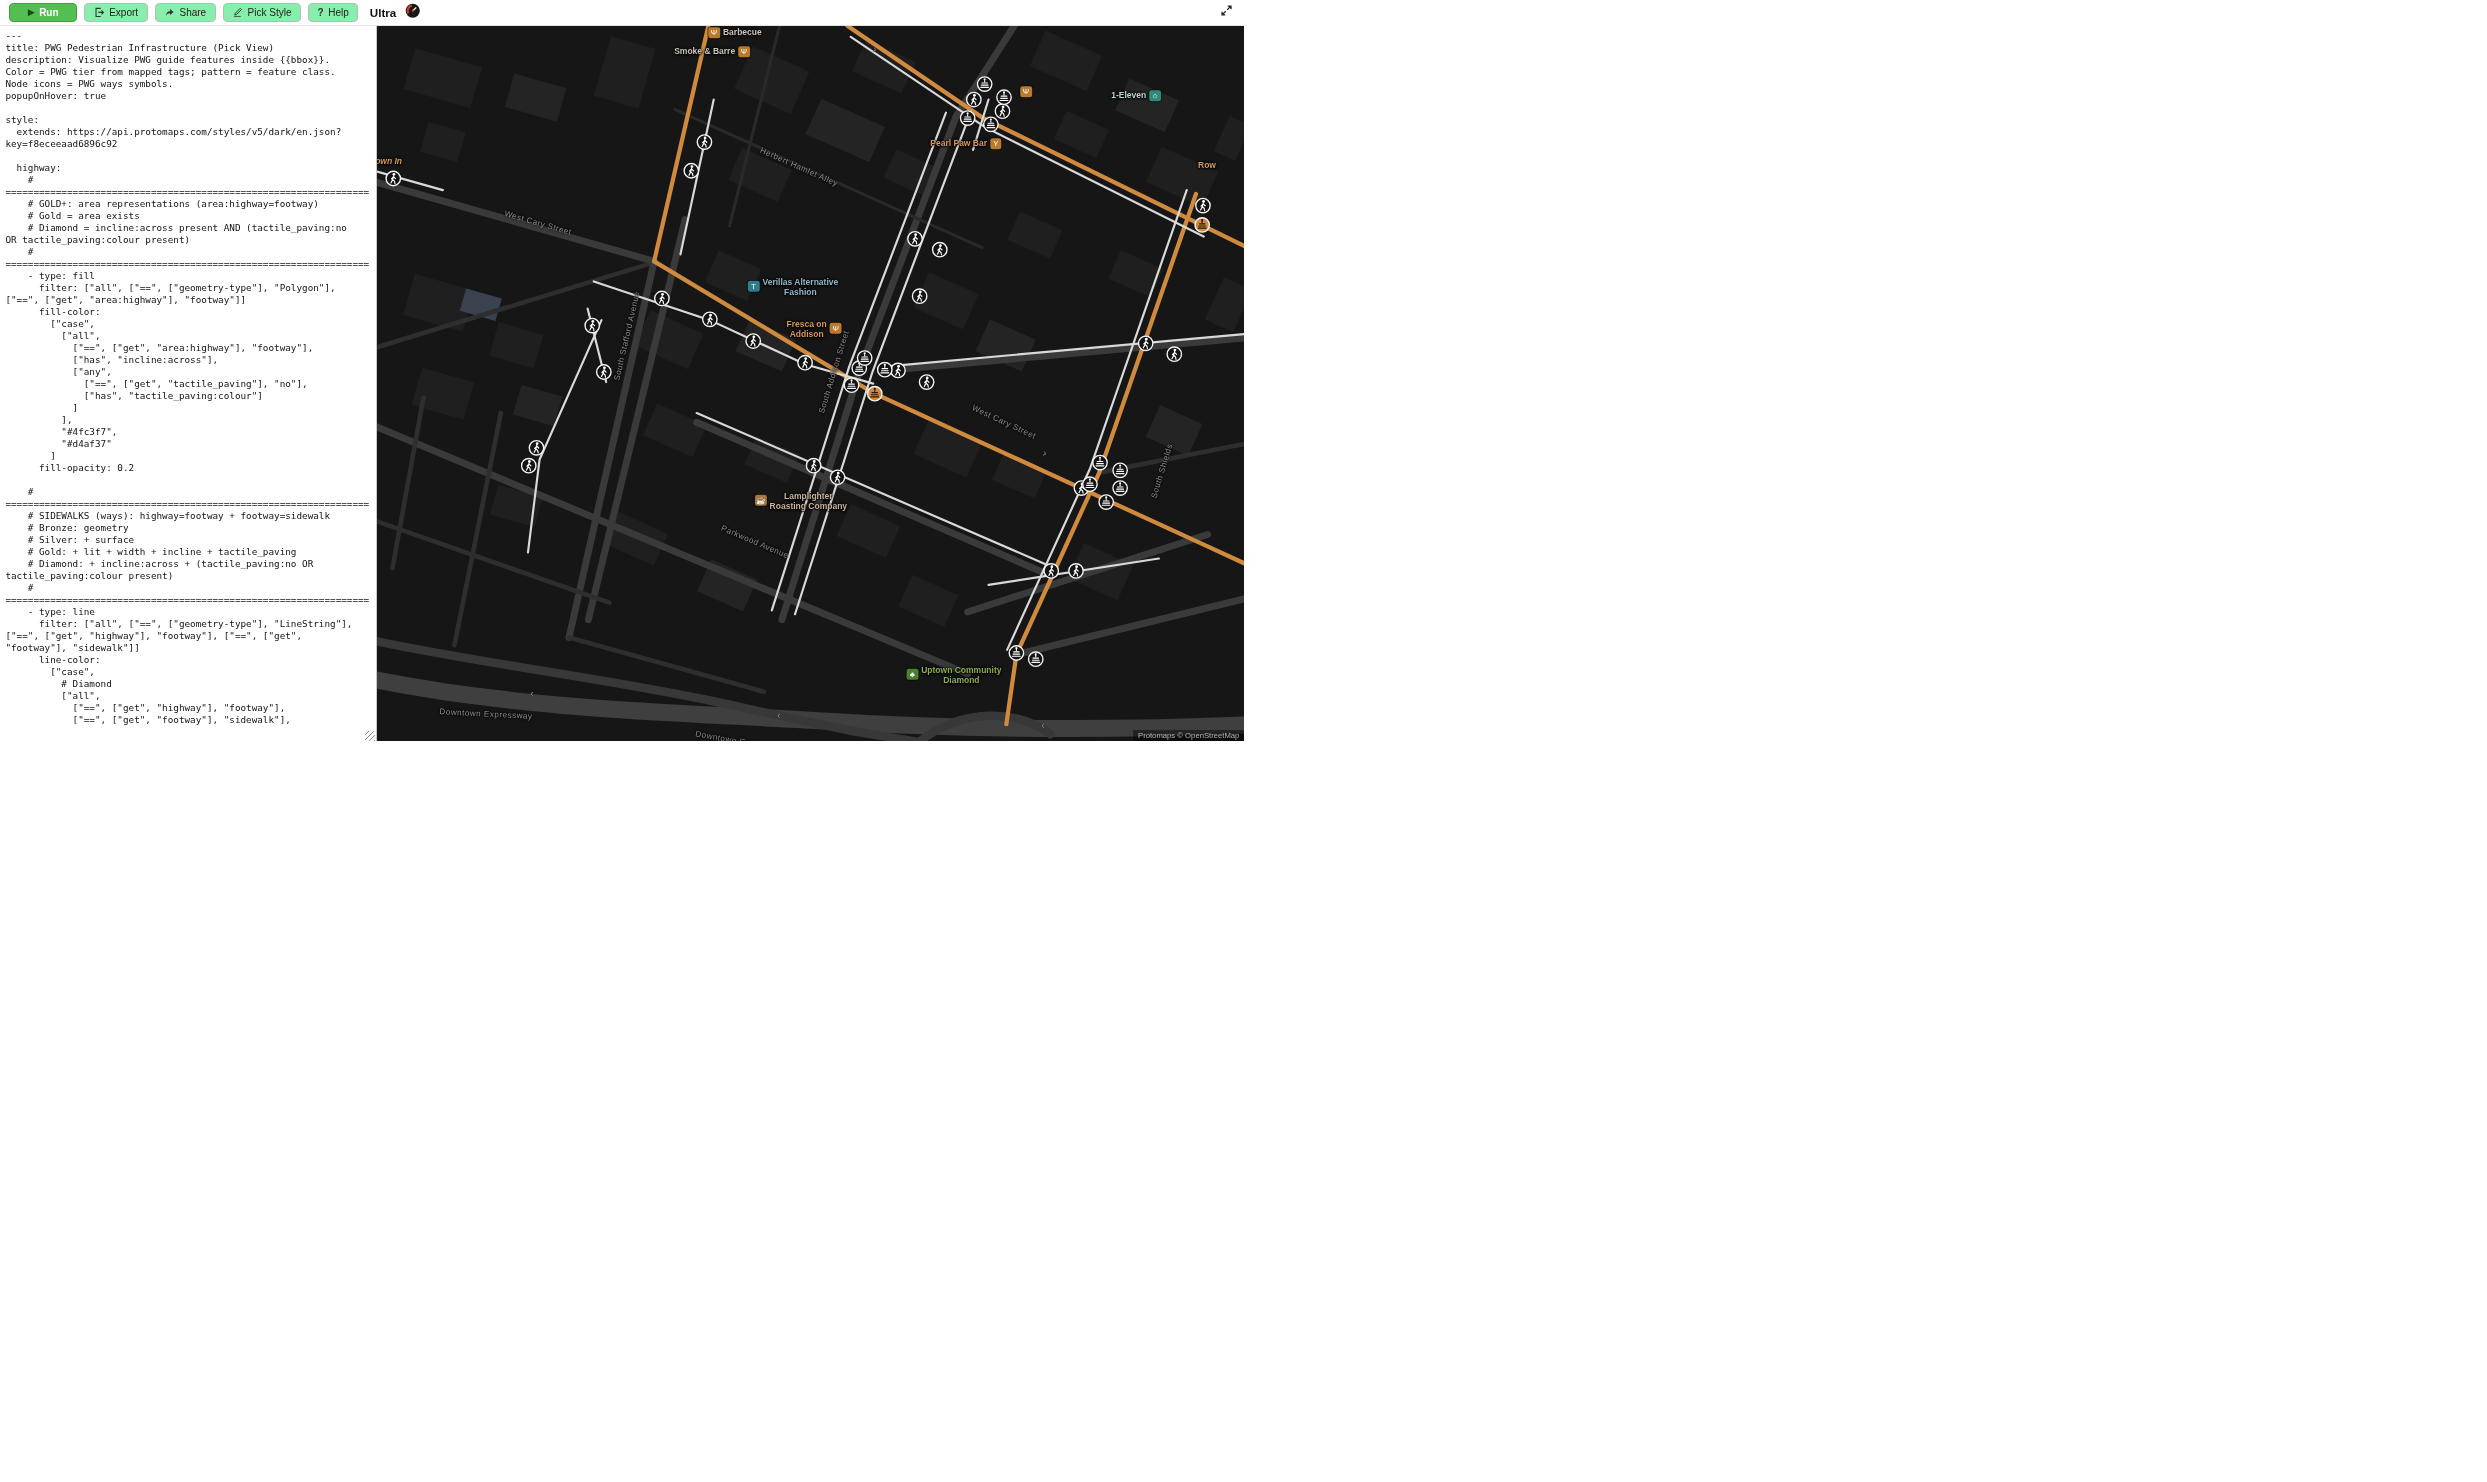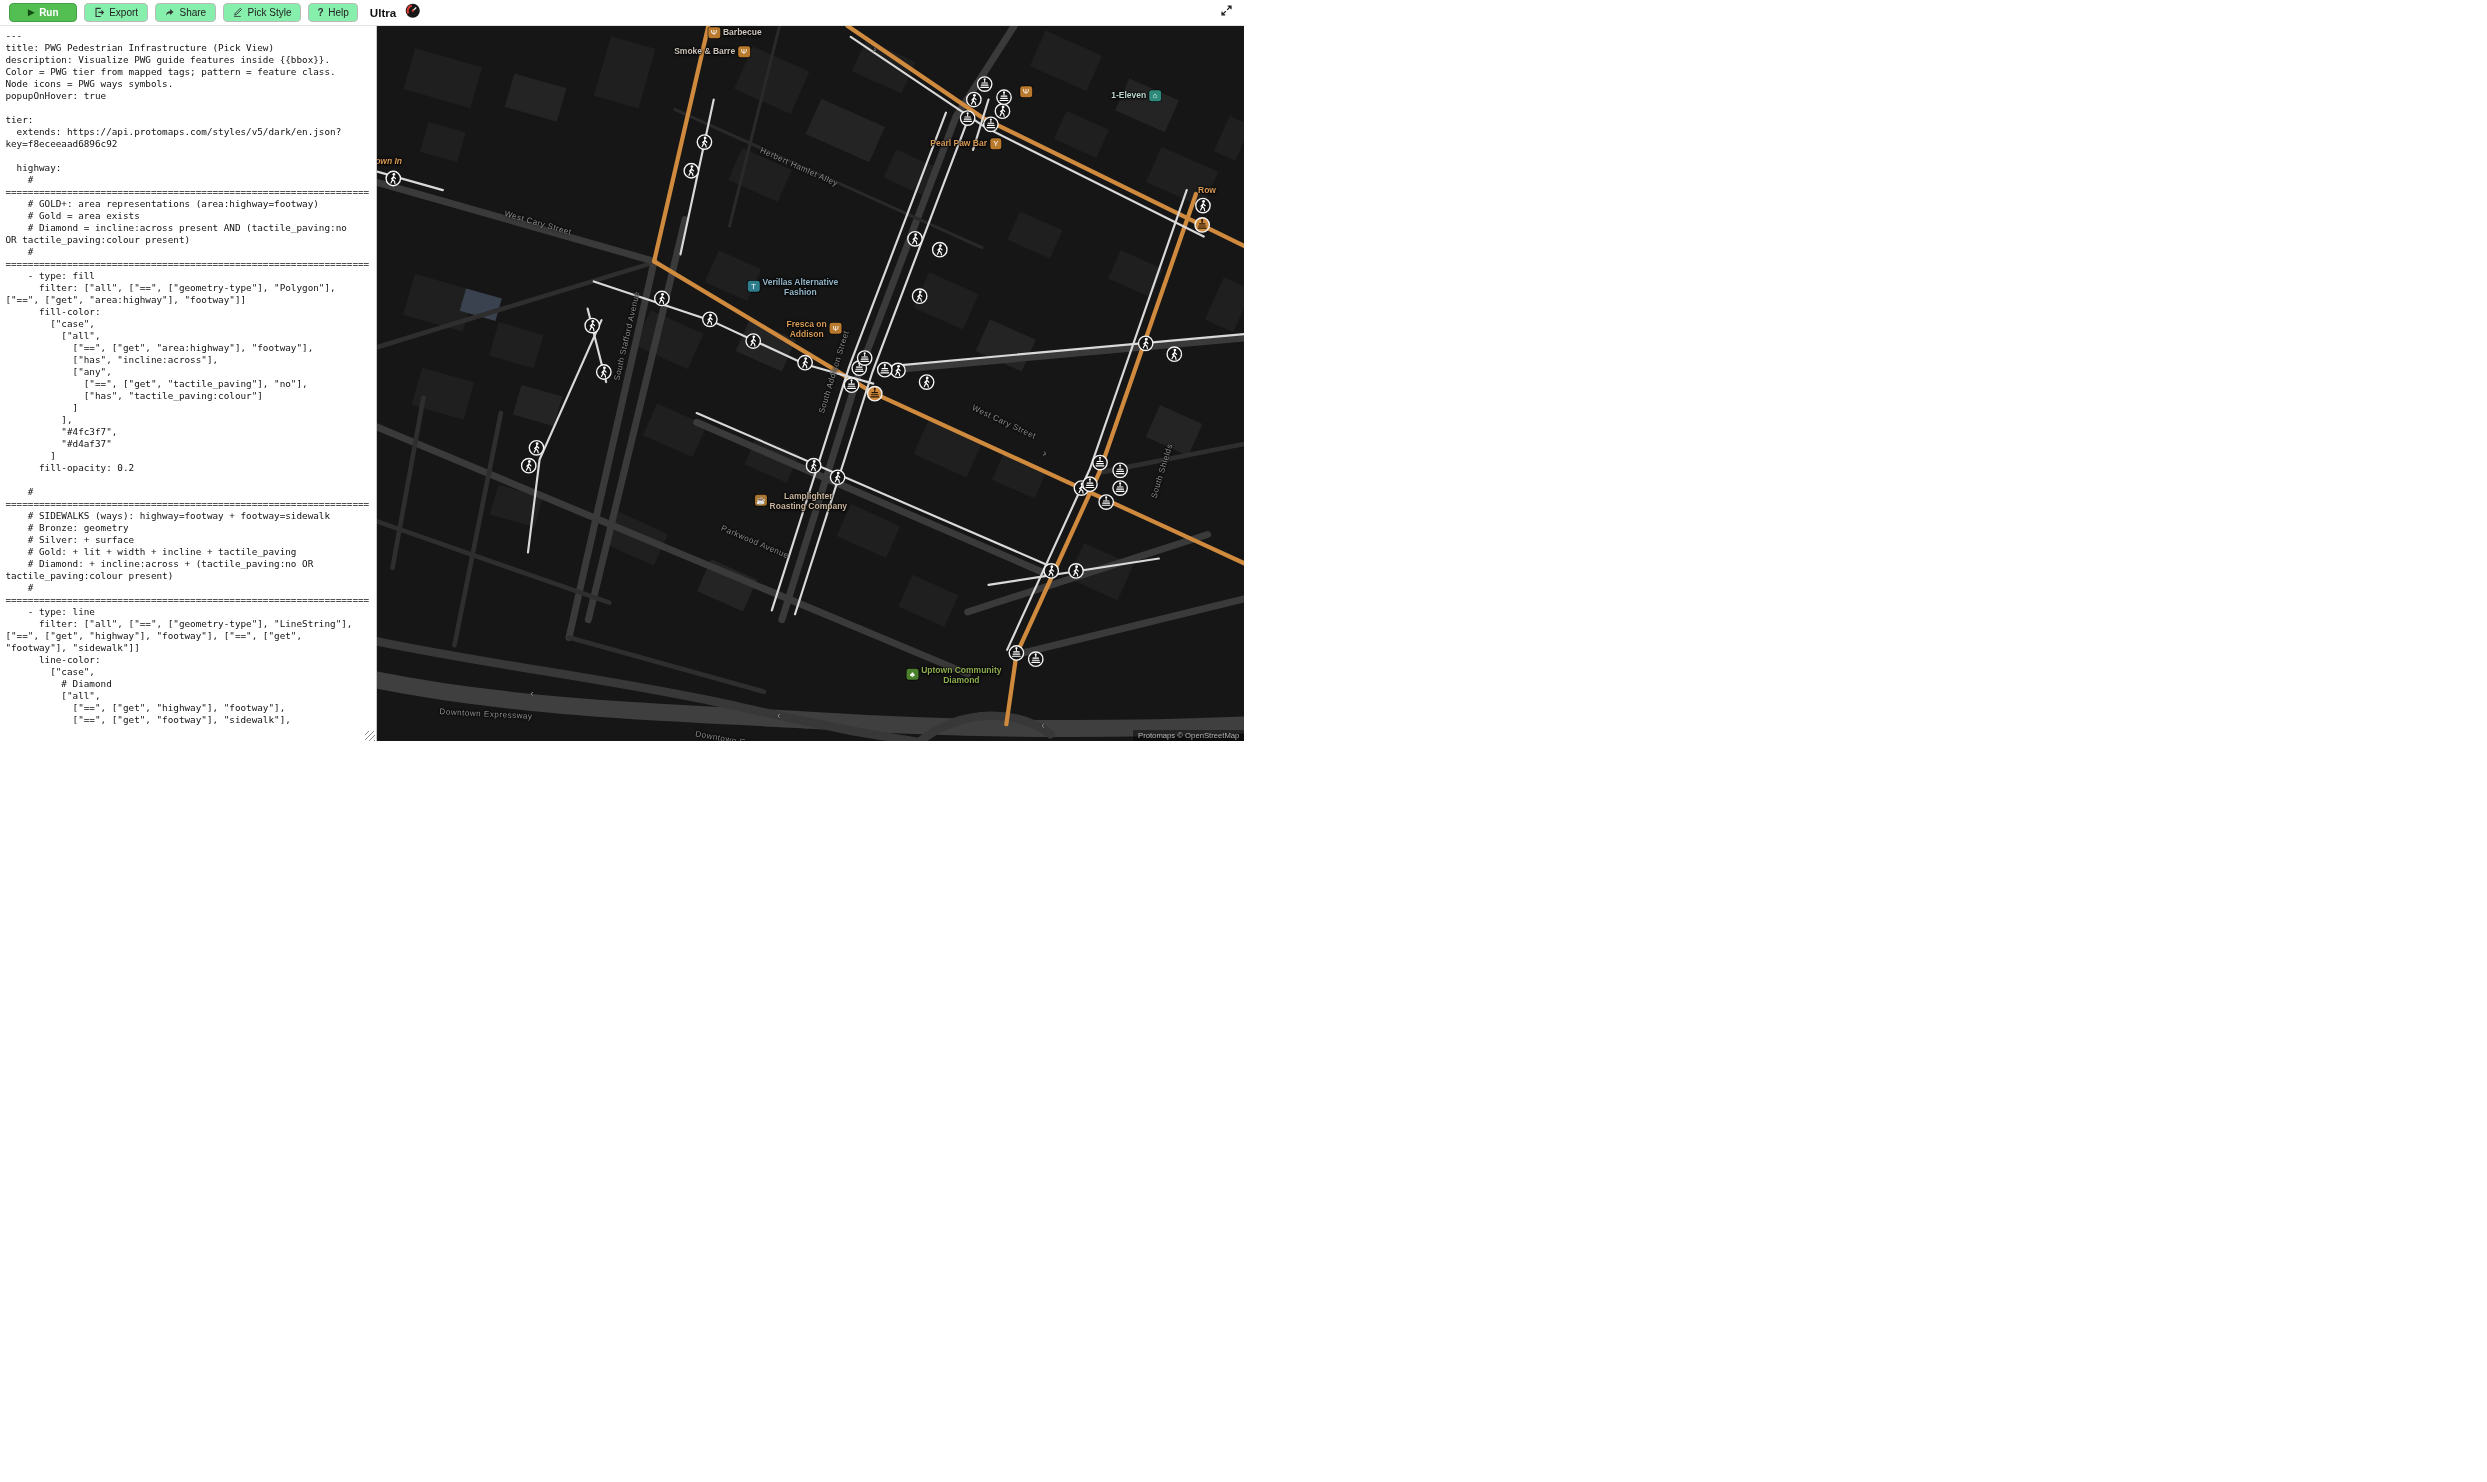--- a/index.html
+++ b/index.html
@@ -138,21 +138,21 @@
 
     <aside class="editor">
       <div id="editor-code">
           <div class="code-line">---</div>
           <div class="code-line">title: PWG Pedestrian Infrastructure (Pick View)</div>
           <div class="code-line">description: Visualize PWG guide features inside {{bbox}}.</div>
           <div class="code-line">Color = PWG tier from mapped tags; pattern = feature class.</div>
           <div class="code-line">Node icons = PWG ways symbols.</div>
           <div class="code-line">popupOnHover: true</div>
           <div class="code-line"> </div>
-          <div class="code-line">tier:</div>
+          <div class="code-line">style:</div>
           <div class="code-line">  extends: https://api.protomaps.com/styles/v5/dark/en.json?</div>
           <div class="code-line">key=f8eceeaad6896c92</div>
           <div class="code-line"> </div>
           <div class="code-line">  highway:</div>
           <div class="code-line">    #</div>
           <div class="code-line">=================================================================</div>
           <div class="code-line">    # GOLD+: area representations (area:highway=footway)</div>
           <div class="code-line">    # Gold = area exists</div>
           <div class="code-line">    # Diamond = incline:across present AND (tactile_paving:no</div>
           <div class="code-line">OR tactile_paving:colour present)</div>
@@ -398,21 +398,21 @@
             <span class="poi-text">
               <span>1-Eleven</span>
             </span>
           </div>
           <div class="poi" style="left: 589px; top: 118px; color: rgb(216, 154, 87);">
             <span class="poi-icon right" style="background: rgb(185, 122, 46);">Y</span>
             <span class="poi-text">
               <span>Pearl Paw Bar</span>
             </span>
           </div>
-          <div class="poi" style="left: 830px; top: 164px; color: rgb(216, 154, 87);">
+          <div class="poi" style="left: 830px; top: 139px; color: rgb(216, 154, 87);">
             <span class="poi-text">
               <span>Row</span>
             </span>
           </div>
           <div class="poi" style="left: 416px; top: 261px; color: rgb(147, 183, 201);">
             <span class="poi-icon" style="background: rgb(46, 125, 140);">T</span>
             <span class="poi-text">
               <span>Verillas Alternative</span>
               <span>Fashion</span>
             </span>

